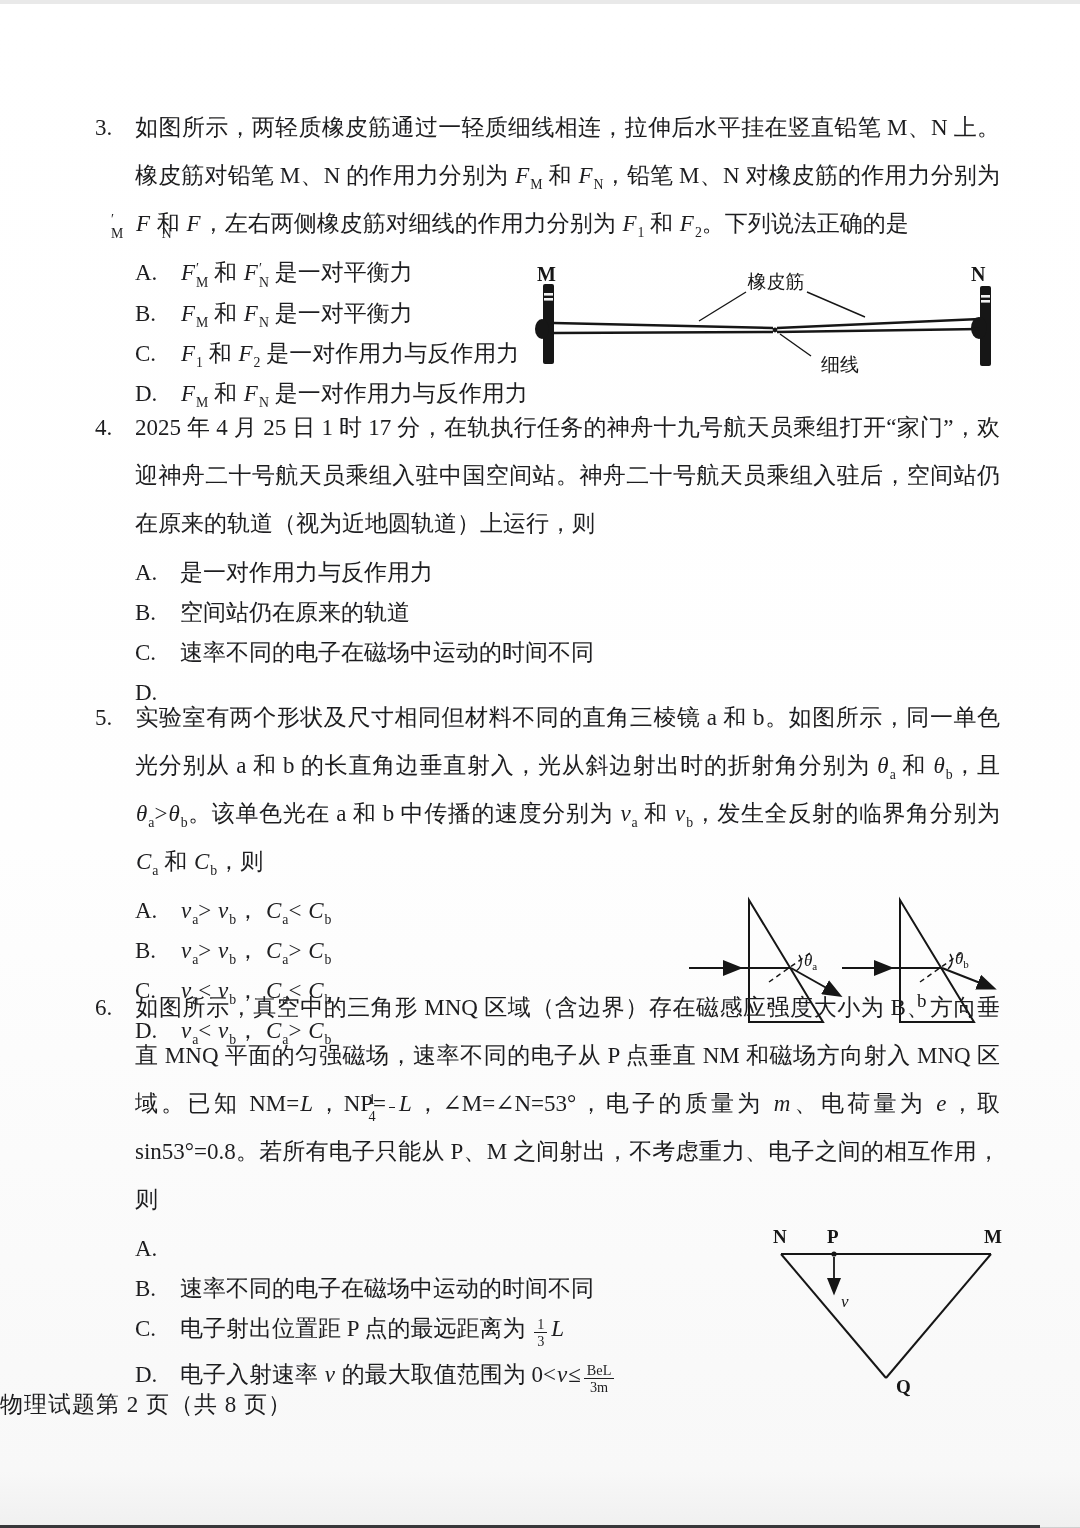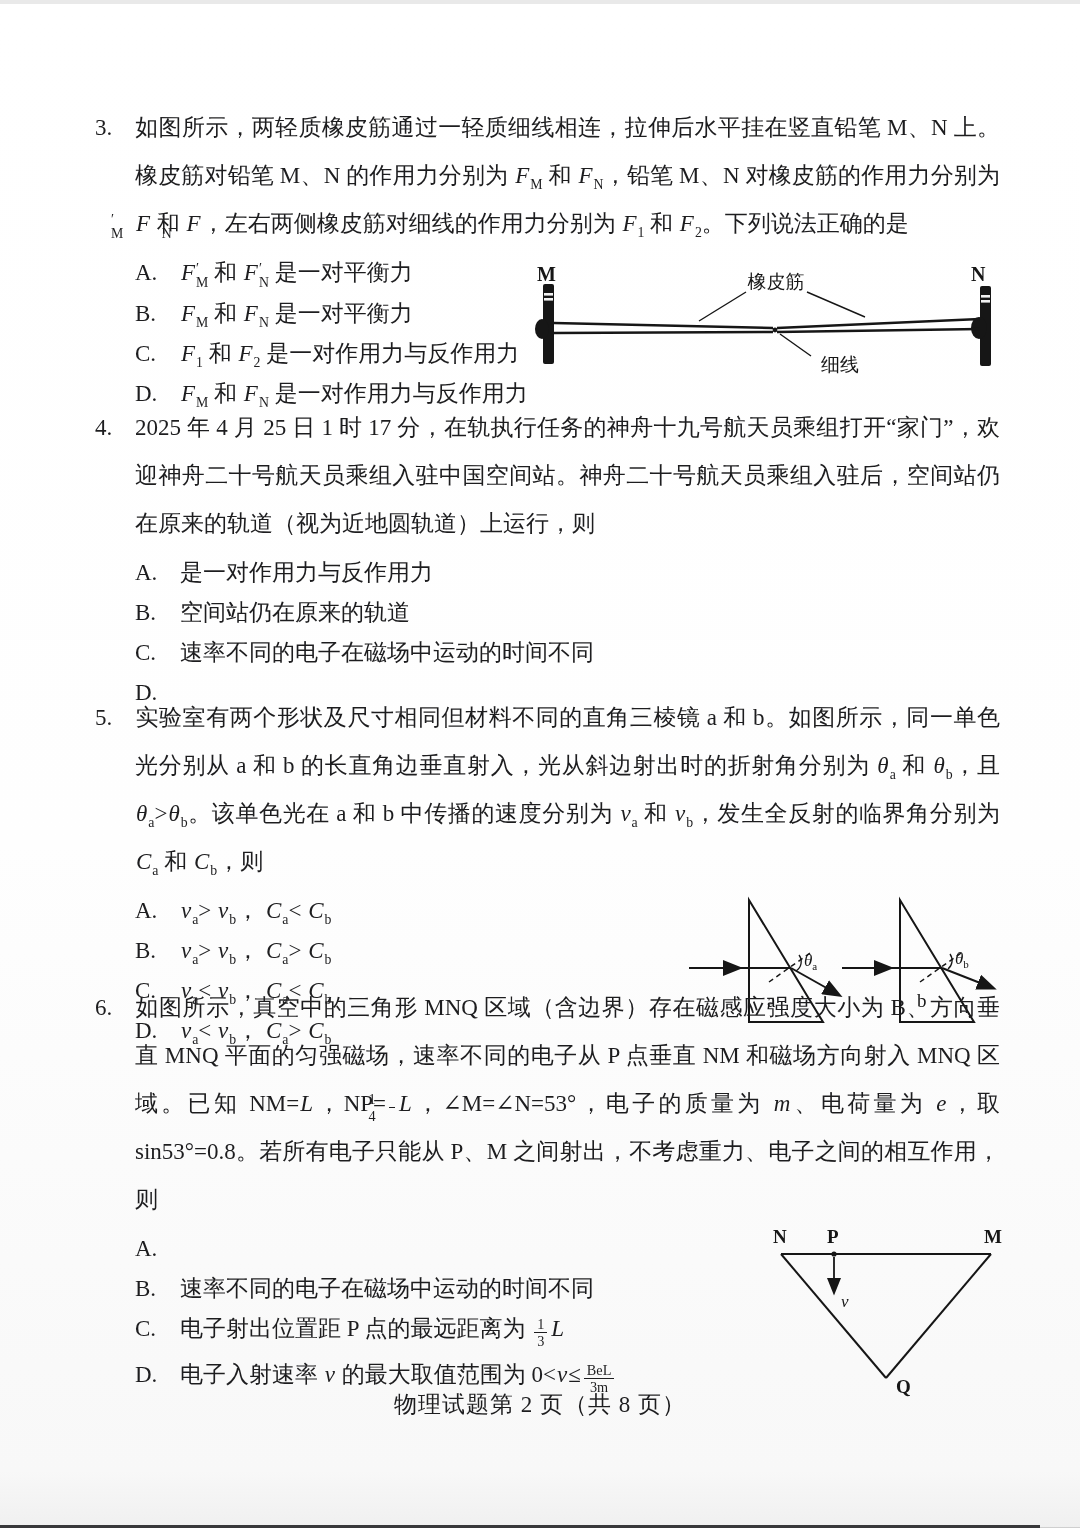--- a/index.html
+++ b/index.html
@@ -22,21 +22,21 @@
   .pstack{display:inline-block;font-size:0.60em;line-height:0.85;vertical-align:-0.5em;text-align:left;font-style:normal;}
   .pstack .pr{display:block;height:1em;}
   .pstack .sb{display:block;}
   .frac{display:inline-block;text-align:center;font-size:0.62em;vertical-align:-0.72em;line-height:1.15;margin:0 3px;}
   .frac .num{display:block;border-bottom:1.6px solid #1d1d1f;padding:0 3px;}
   .frac .den{display:block;}
   .frac.it{}
   .fig{position:absolute;}
   .fig svg{display:block;}
   .fig text{font-family:"Liberation Serif","DejaVu Serif",serif;fill:#161616;}
-  .footer{position:absolute;top:1385px;left:0;width:100%;text-align:center;letter-spacing:1px;}
+  .footer{position:absolute;top:1385px;left:0;width:100%;text-align:left;letter-spacing:1px;}
   .scan-strip{position:absolute;left:0;bottom:0;width:100%;height:5px;background:#cfcfcf;}
   .scan-edge{position:absolute;left:0;bottom:0;width:1040px;height:7px;background:#38383a;}
 </style>
 </head>
 <body>
 
 <div class="sheet">
 
   <section class="question" style="top:100px;">
     <div class="stem"><span class="qnum">3.</span><span>如图所示，两轻质橡皮筋通过一轻质细线相连，拉伸后水平挂在竖直铅笔 M、N 上。橡皮筋对铅笔 M、N 的作用力分别为 <span class="var">F</span><sub class="vsub">M</sub> 和 <span class="var">F</span><sub class="vsub">N</sub>，铅笔 M、N 对橡皮筋的作用力分别为 <span class="var">F</span><span class="pstack"><span class="pr">′</span><span class="sb">M</span></span> 和 <span class="var">F</span><span class="pstack"><span class="pr">′</span><span class="sb">N</span></span>，左右两侧橡皮筋对细线的作用力分别为 <span class="var">F</span><sub class="vsub">1</sub> 和 <span class="var">F</span><sub class="vsub">2</sub>。下列说法正确的是</span></div>

